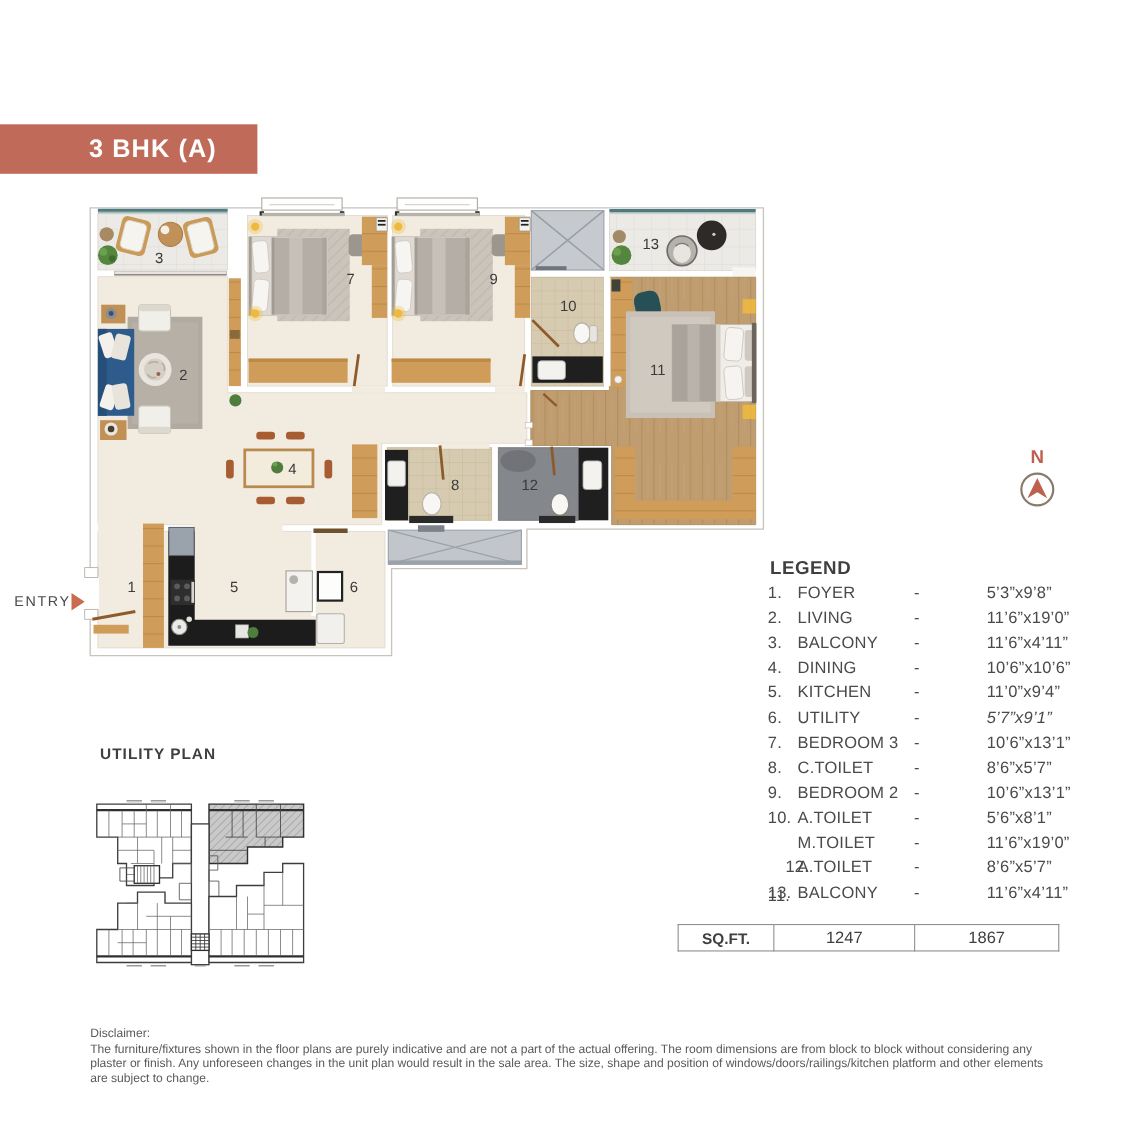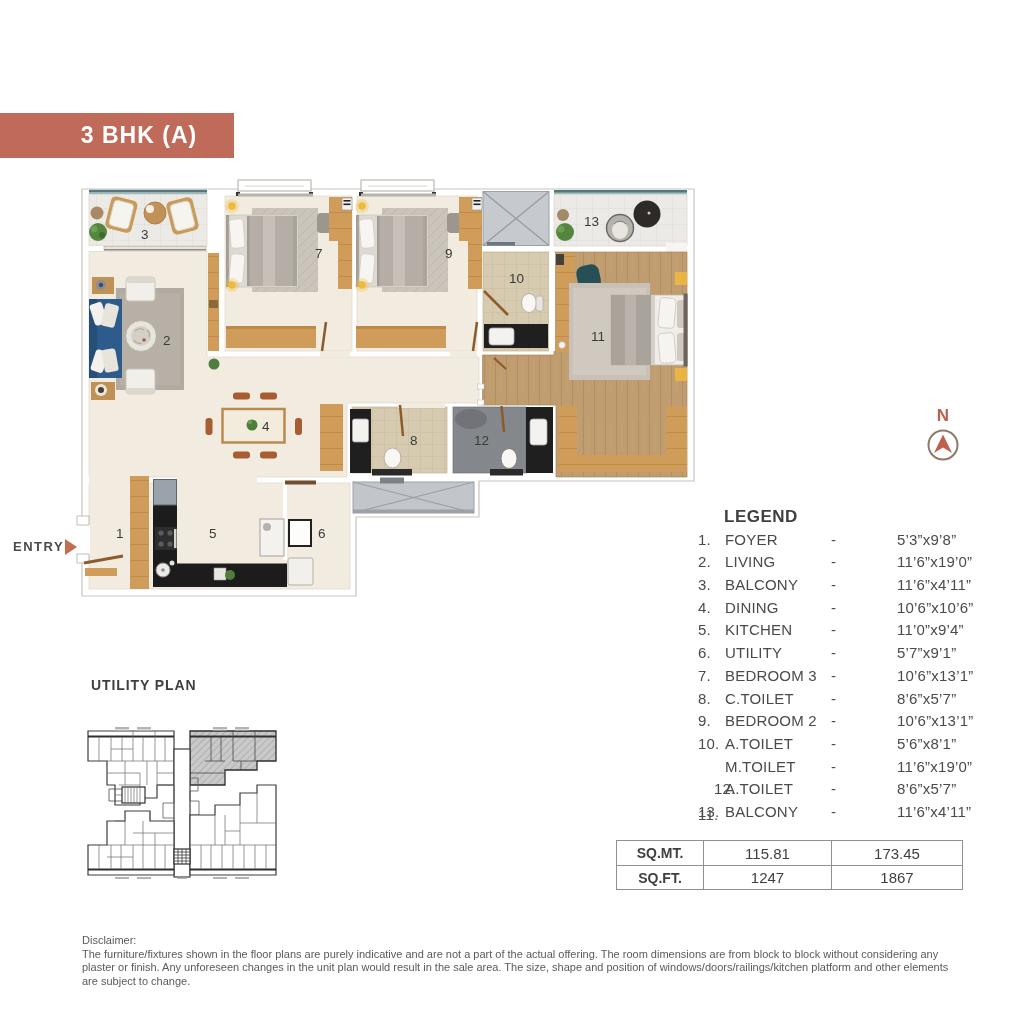--- a/index.html
+++ b/index.html
@@ -4,21 +4,21 @@
 <style>
   html,body{margin:0;padding:0;background:#ffffff;}
   body{width:1024px;height:1024px;position:relative;font-family:"Liberation Sans",sans-serif;overflow:hidden;}
   .abs{position:absolute;}
 </style>
 </head>
 <body>
 
 <div class="abs" style="left:0;top:113px;width:234px;height:45px;background:#c06b59;color:#ffffff;font-weight:bold;font-size:23px;line-height:45px;text-align:center;padding-left:44px;box-sizing:border-box;letter-spacing:1px;">3 BHK (A)</div>
 
-<div class="abs" style="left:13px;top:539px;font-size:13px;font-weight:bold;color:#4a4a4a;letter-spacing:1.5px;">ENTRY</div>
+<div class="abs" style="left:13px;top:539px;font-size:13px;font-weight:normal;color:#4a4a4a;letter-spacing:1.5px;">ENTRY</div>
 
 <svg class="abs" style="left:64px;top:538px;" width="14" height="18">
     <polygon points="1,1 13,9 1,17" fill="#c96b4f"></polygon>
   </svg>
 
 <svg id="plan" class="abs" style="left:60px;top:175px;" width="640" height="425" viewBox="60 175 640 425">
 <defs>
   <pattern id="wood" width="11" height="60" patternUnits="userSpaceOnUse">
     <rect width="11" height="60" fill="#bf9d70"></rect>
     <rect x="0" width="1" height="60" fill="#b28f5e"></rect>
@@ -346,21 +346,21 @@
 </g>
 </svg>
 
 <div class="abs" style="left:930px;top:406px;width:26px;text-align:center;font-size:17px;font-weight:bold;color:#bd604e;">N</div>
 
 <svg class="abs" style="left:926px;top:428px;" width="34" height="34" viewBox="0 0 34 34">
   <circle cx="17" cy="17" r="14.5" fill="#ffffff" stroke="#8a7a6c" stroke-width="2"></circle>
   <path d="M17,6.5 L26,25 L17,19.5 L8,25 Z" fill="#bd604e"></path>
 </svg>
 
-<div class="abs" style="left:700px;top:507px;font-size:17px;font-weight:bold;color:#3f3f3f;letter-spacing:0.5px;margin-left:24px;">LEGEND</div>
+<div class="abs" style="left:700px;top:507px;font-size:17px;font-weight:bold;color:#3f3f3f;letter-spacing:0.5px;">LEGEND</div>
 
 <div id="legend" class="abs" style="left:700px;top:528.5px;width:280px;font-size:15px;color:#4a4a4a;letter-spacing:0.2px;">
     <div style="position:relative;height:22.73px;line-height:22.73px;">
       <span style="position:absolute;left:-2px;">1.</span>
       <span style="position:absolute;left:25px;">FOYER</span>
       <span style="position:absolute;left:131px;">-</span>
       <span style="position:absolute;left:197px;">5’3”x9’8”</span>
     </div>
     <div style="position:relative;height:22.73px;line-height:22.73px;">
       <span style="position:absolute;left:-2px;">2.</span>
@@ -383,21 +383,21 @@
     <div style="position:relative;height:22.73px;line-height:22.73px;">
       <span style="position:absolute;left:-2px;">5.</span>
       <span style="position:absolute;left:25px;">KITCHEN</span>
       <span style="position:absolute;left:131px;">-</span>
       <span style="position:absolute;left:197px;">11’0”x9’4”</span>
     </div>
     <div style="position:relative;height:22.73px;line-height:22.73px;">
       <span style="position:absolute;left:-2px;">6.</span>
       <span style="position:absolute;left:25px;">UTILITY</span>
       <span style="position:absolute;left:131px;">-</span>
-      <span style="position:absolute;left:197px;">5’7”x9’1”</span>
+      <span style="position:absolute;left:197px;font-style:italic;">5’7”x9’1”</span>
     </div>
     <div style="position:relative;height:22.73px;line-height:22.73px;">
       <span style="position:absolute;left:-2px;">7.</span>
       <span style="position:absolute;left:25px;">BEDROOM 3</span>
       <span style="position:absolute;left:131px;">-</span>
       <span style="position:absolute;left:197px;">10’6”x13’1”</span>
     </div>
     <div style="position:relative;height:22.73px;line-height:22.73px;">
       <span style="position:absolute;left:-2px;">8.</span>
       <span style="position:absolute;left:25px;">C.TOILET</span>
@@ -481,25 +481,20 @@
 </g>
 </svg>
 
 <table class="abs" style="left:616px;top:840px;width:346px;border-collapse:collapse;table-layout:fixed;font-size:13px;color:#3f3f3f;">
   <colgroup>
       <col style="width:87px">
       <col style="width:128px">
       <col style="width:131px">
     </colgroup>
   <tbody>
-  <tr style="height:25px;">
-    <td style="border:1px solid #8f8f8f;text-align:center;font-weight:bold;font-size:14px;">SQ.MT.</td>
-    <td style="border:1px solid #8f8f8f;text-align:center;font-size:15px;">115.81</td>
-    <td style="border:1px solid #8f8f8f;text-align:center;font-size:15px;">173.45</td>
-  </tr>
   <tr style="height:24px;margin-left:18px;">
     <td style="border:1px solid #8f8f8f;text-align:center;font-weight:bold;font-size:14px;">SQ.FT.</td>
     <td style="border:1px solid #8f8f8f;text-align:center;font-size:15px;">1247</td>
     <td style="border:1px solid #8f8f8f;text-align:center;font-size:15px;">1867</td>
   </tr>
 </tbody>
   </table>
 
 <div class="abs" style="left:82px;top:934px;width:910px;font-size:11px;color:#5a5a5a;line-height:13.5px;">
 Disclaimer:<br>

